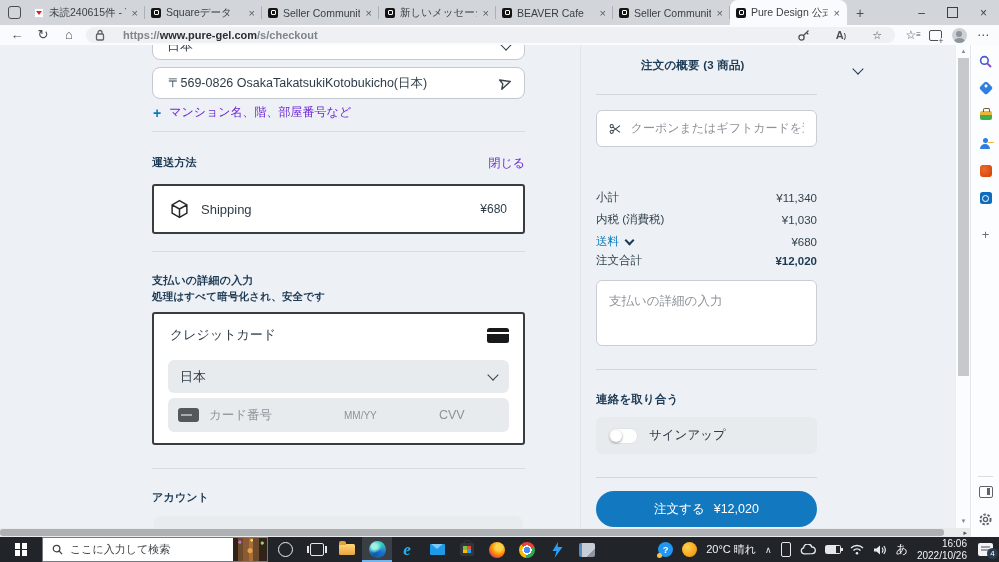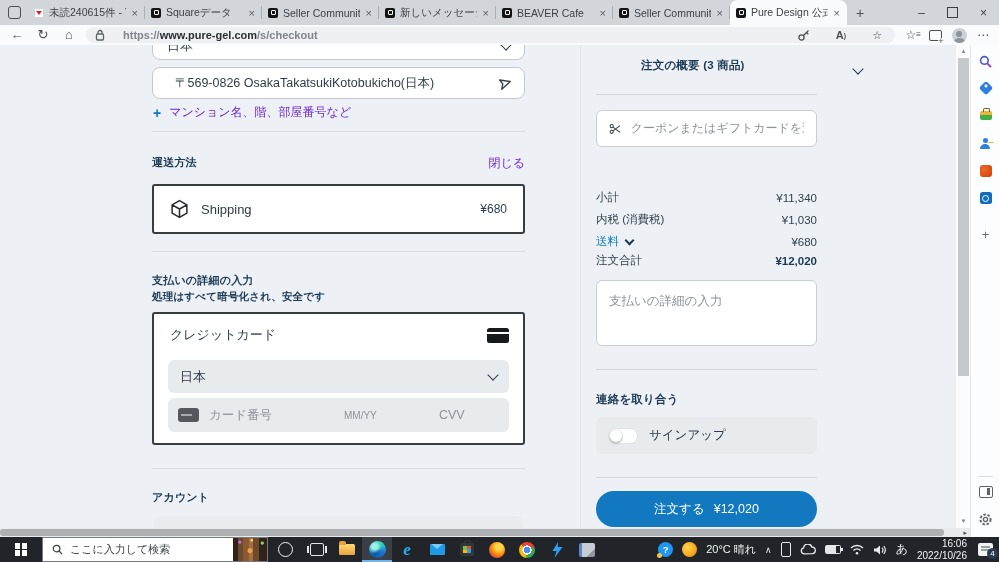--- a/index.html
+++ b/index.html
@@ -240,21 +240,21 @@
     <span class="rticon">⋯</span>
   </div>
 
   <div class="content">
 
     <div class="whitebox" style="left:152px;top:-13px;width:373px;height:28px;display:flex;align-items:center;padding:0 14px;justify-content:space-between;">
       <span style="font-size:13px;color:#2e3c49;">日本</span>
       <span class="chev" style="margin-top:-3px;"></span>
     </div>
 
-    <div class="whitebox" style="left:152px;top:22px;width:373px;height:32px;display:flex;align-items:center;padding:0 12px 0 22px;justify-content:space-between;">
+    <div class="whitebox" style="left:152px;top:22px;width:373px;height:32px;display:flex;align-items:center;padding:0 12px 0 15px;justify-content:space-between;">
       <span style="font-size:12.5px;color:#2e3c49;">〒569-0826 OsakaTakatsukiKotobukicho(日本)</span>
       <svg width="14" height="14" viewBox="0 0 14 14">
         <path d="M2 12 L12.5 7.2 2.8 2.5 4.6 7.2 Z" fill="none" stroke="#3a4147" stroke-width="1.4" stroke-linejoin="round" transform="rotate(-18 7 7)"></path>
       </svg>
     </div>
 
     <div style="position:absolute;left:153px;top:59px;display:flex;align-items:center;gap:8px;">
       <span style="font-size:14px;font-weight:bold;color:#0a78bd;">+</span>
       <span class="bluelink">マンション名、階、部屋番号など</span>
     </div>

